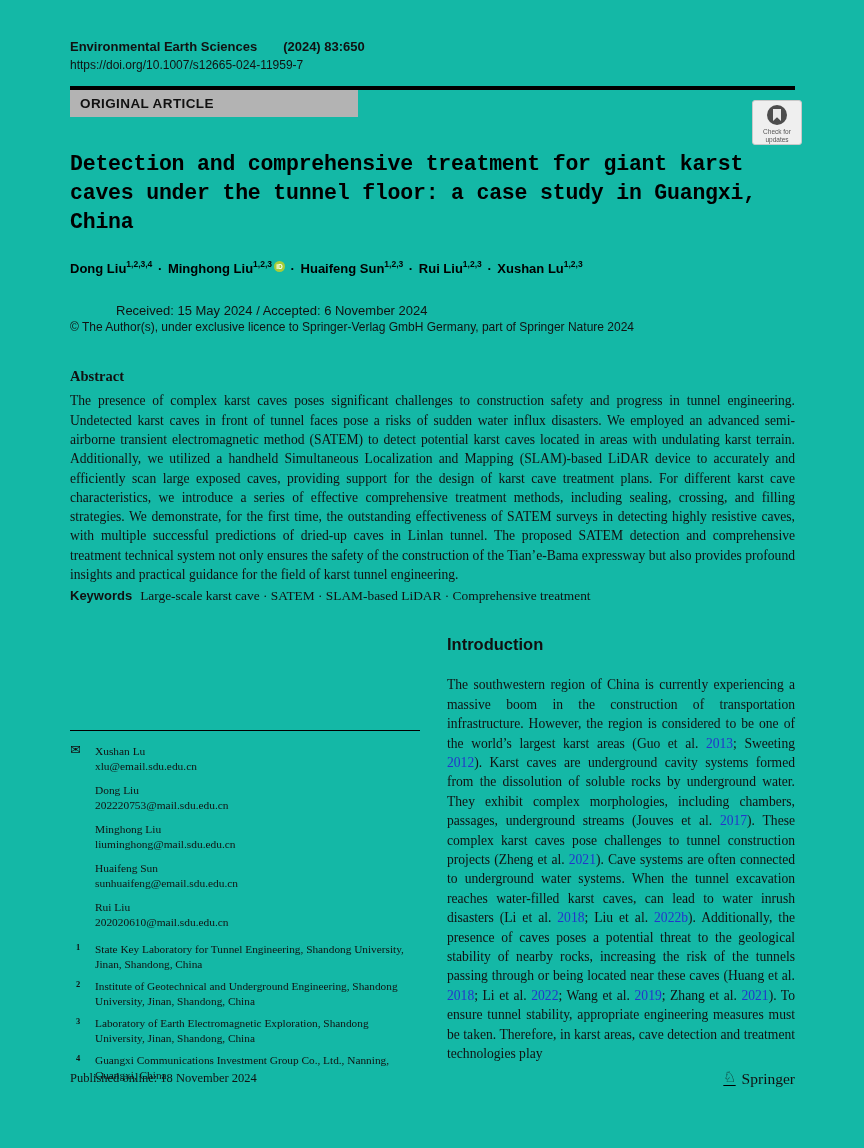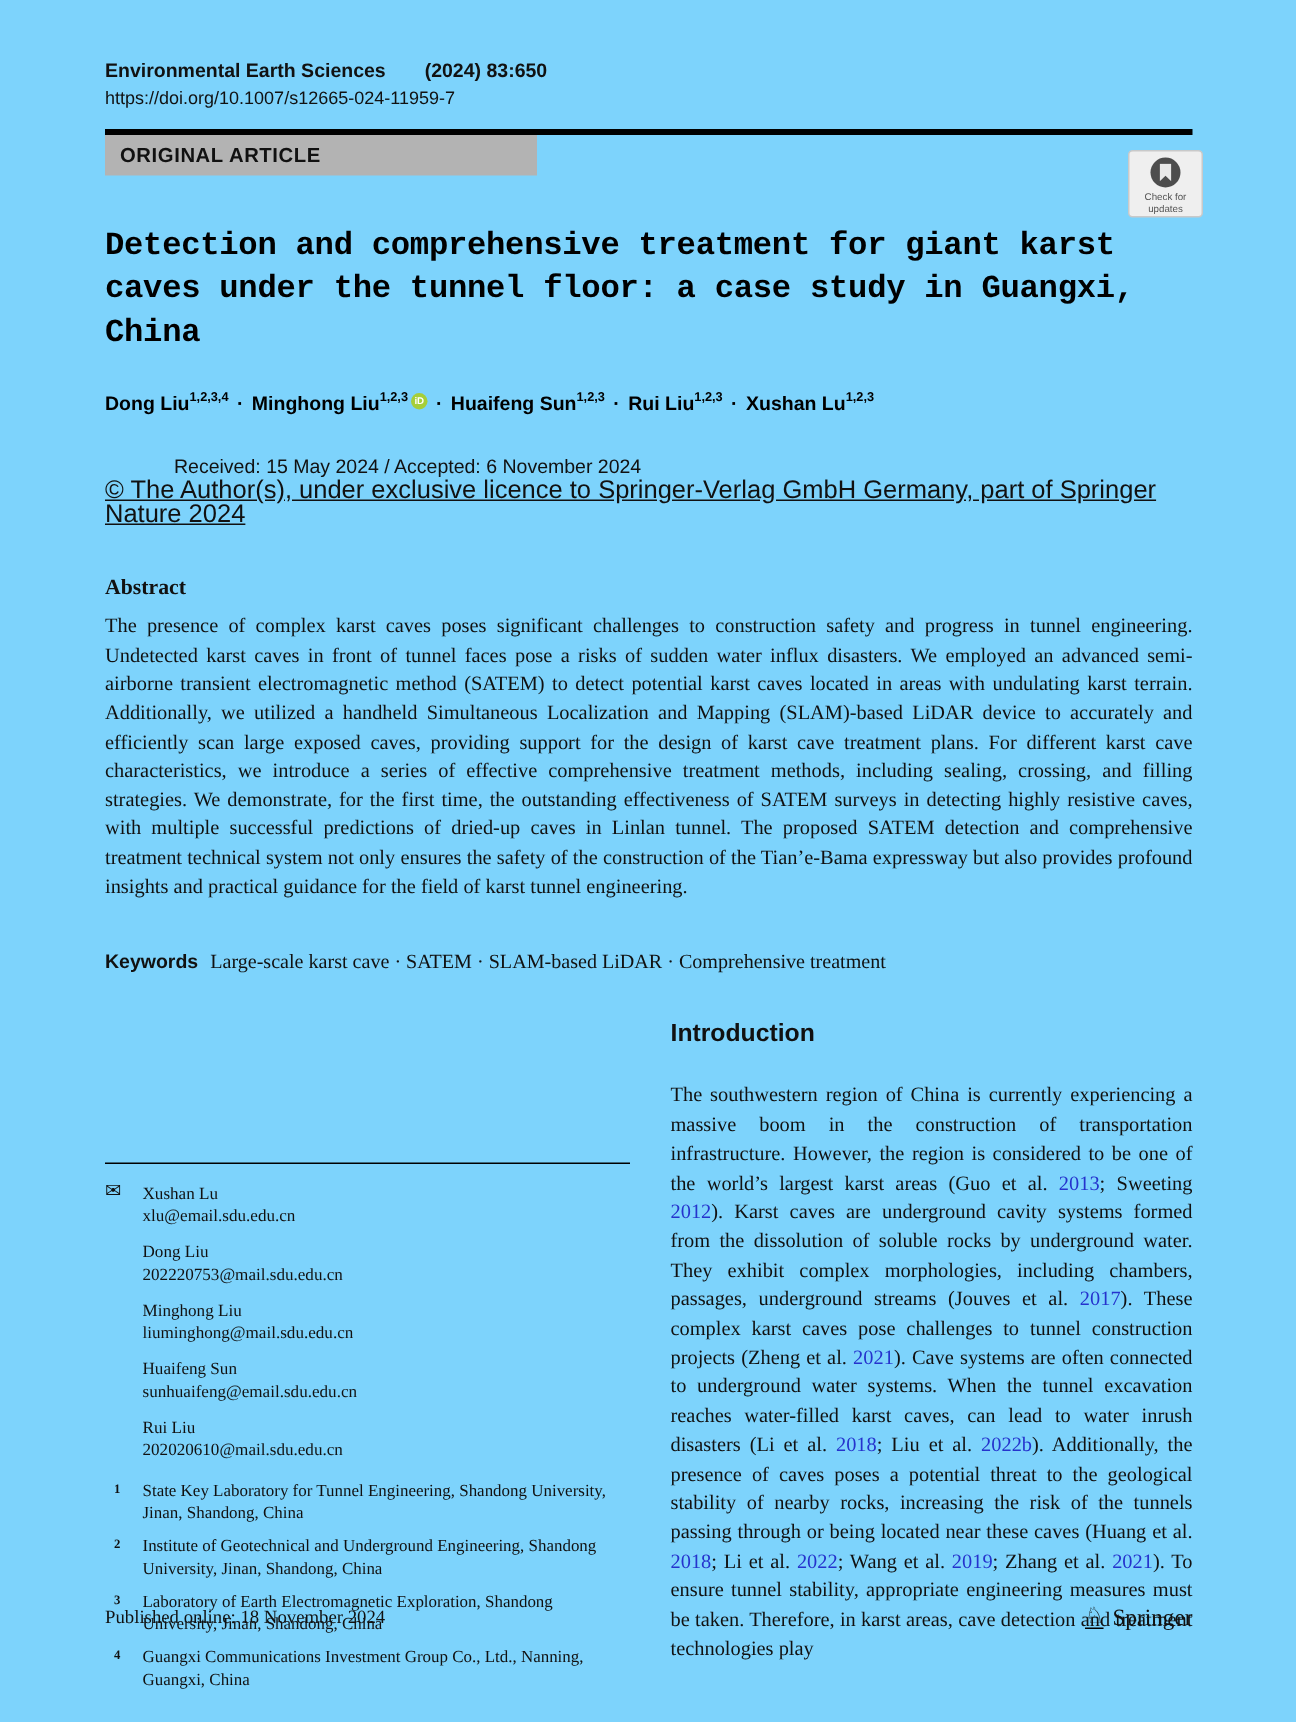--- a/index.html
+++ b/index.html
@@ -4,21 +4,21 @@
 <style>
   :root{
     --link:#2533cd;
     --banner:#b3b3b3;
     --orcid:#a6ce39;
     --ink:#111;
   }
   *{margin:0;padding:0;box-sizing:border-box;}
   html,body{background:#fff;}
   body{width:864px;height:1148px;position:relative;color:var(--ink);}
-  .page{position:relative;width:864px;height:1148px;padding:38px 69px 0 70px;overflow:hidden;background:#7dd3fc;}
+  .page{position:relative;width:864px;height:1148px;padding:38px 69px 0 70px;overflow:hidden;background:#14b8a6;}
 
   
   .journal-line{display:flex;gap:26px;font-family:"Liberation Sans",sans-serif;font-size:13px;font-weight:700;line-height:17px;}
   .doi-line{font-family:"Liberation Sans",sans-serif;font-size:12px;line-height:17px;margin-top:2px;}
 
   
   .banner-wrap{margin-top:12px;border-top:4px solid #000;}
   .banner{width:288px;height:27px;background:var(--banner);display:flex;align-items:center;padding-left:10px;}
   .banner span{font-family:"Liberation Sans",sans-serif;font-weight:700;font-size:13.5px;letter-spacing:.4px;color:#111;}
 
@@ -31,29 +31,29 @@
   
   h1.title{margin-top:33px;width:716px;font-family:Liberation Mono, monospace;font-weight:700;font-size:21.5px;line-height:29px;letter-spacing:-.2px;color:#000;}
   .author-line{margin-top:23px;font-family:"Liberation Sans",sans-serif;font-weight:700;font-size:13px;color:#000;}
   .author-line sup{font-size:8.5px;position:relative;top:-1px;}
   .asep{padding:0 2px;}
   .orcid{display:inline-block;width:11px;height:11px;border-radius:50%;background:var(--orcid);color:#fff;font-size:6.5px;font-weight:700;line-height:11px;text-align:center;vertical-align:4px;margin-left:2px;font-family:"Liberation Sans",sans-serif;}
 
   
   .meta{margin-top:27px;font-family:"Liberation Sans",sans-serif;}
   .meta .received{font-size:13px;line-height:16px;margin-left:46px;}
-  .meta .copyright{font-size:17px;line-height:16px;text-decoration:underline;}
+  .meta .copyright{font-size:12px;line-height:16px;}
 
   
   .abstract{margin-top:33px;}
   .abstract h2{font-family:Liberation Serif, serif;font-size:14.5px;font-weight:700;}
   .abstract p{margin-top:6px;font-family:"Liberation Serif",serif;font-size:13.6px;line-height:19.3px;text-align:justify;}
 
   
-  .keywords{margin-top:33px;font-size:13.4px;}
+  .keywords{margin-top:4px;font-size:13.4px;}
   .keywords .kw-label{font-family:"Liberation Sans",sans-serif;font-weight:700;font-size:13px;margin-right:8px;}
   .keywords .kw-text{font-family:"Liberation Serif",serif;}
 
   
   .columns{margin-top:31px;display:flex;gap:27px;align-items:flex-start;}
   .col-left{width:350px;padding-top:95px;}
   .col-right{width:348px;}
   .col-right h2{font-family:"Liberation Sans",sans-serif;font-size:16.5px;font-weight:700;}
   .col-right p{margin-top:21px;font-family:"Liberation Serif",serif;font-size:13.6px;line-height:19.4px;text-align:justify;}
   .cite{color:var(--link);cursor:pointer;}

